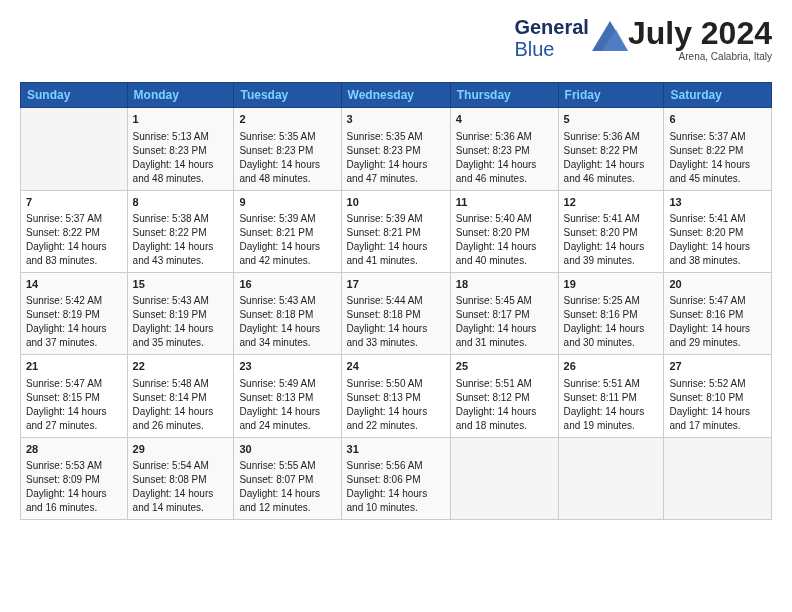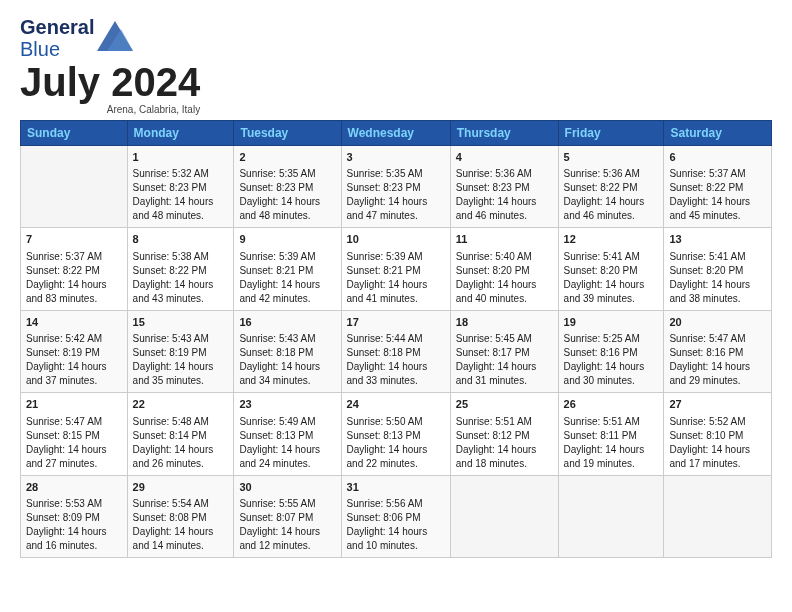--- a/index.html
+++ b/index.html
@@ -11,32 +11,31 @@
       overflow: hidden;
     }
     .page {
       width: 792px;
       padding: 16px 20px 12px 20px;
     }
     .header {
       display: flex;
       justify-content: flex-end;
       align-items: flex-start;
-      margin-bottom: 5px;
-      flex-direction: column;
+      margin-bottom: 20px;
     }
     .logo {
       display: flex;
       align-items: center;
     }
     .title-area {
       text-align: right;
     }
     .month-title {
-      font-size: 40px;
+      font-size: 32px;
       font-weight: bold;
       color: #222;
       line-height: 1.1;
     }
     .subtitle {
       font-size: 10px;
       color: #444;
     }
     table {
       width: 100%;
@@ -113,21 +112,21 @@
           <th>Thursday</th>
           <th>Friday</th>
           <th>Saturday</th>
         </tr>
     </thead>
     <tbody id="tbody">
         <tr>
           <td class="cell-empty" style="background: rgb(245, 245, 245);"></td>
           <td>
             <span class="day-num">1</span>
-            <div>Sunrise: 5:32 AM</div>
+            <div>Sunrise: 5:13 AM</div>
             <div>Sunset: 8:23 PM</div>
             <div>Daylight: 14 hours</div>
             <div>and 48 minutes.</div>
           </td>
           <td>
             <span class="day-num">2</span>
             <div>Sunrise: 5:35 AM</div>
             <div>Sunset: 8:23 PM</div>
             <div>Daylight: 14 hours</div>
             <div>and 48 minutes.</div>

